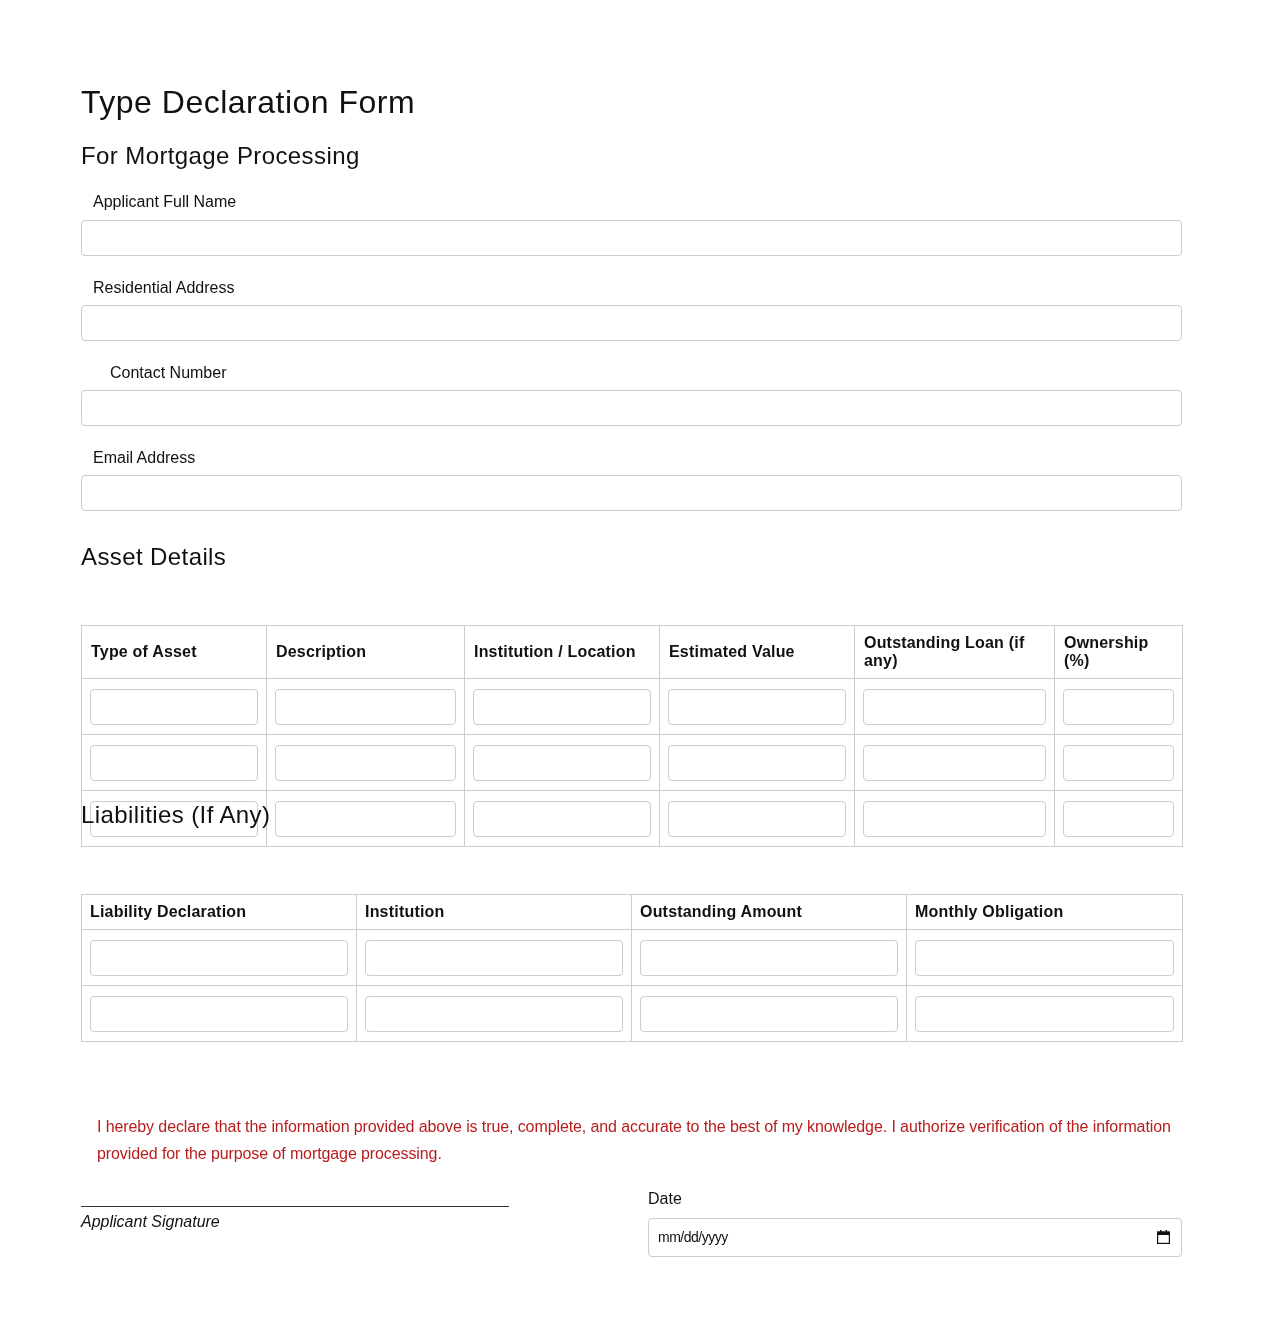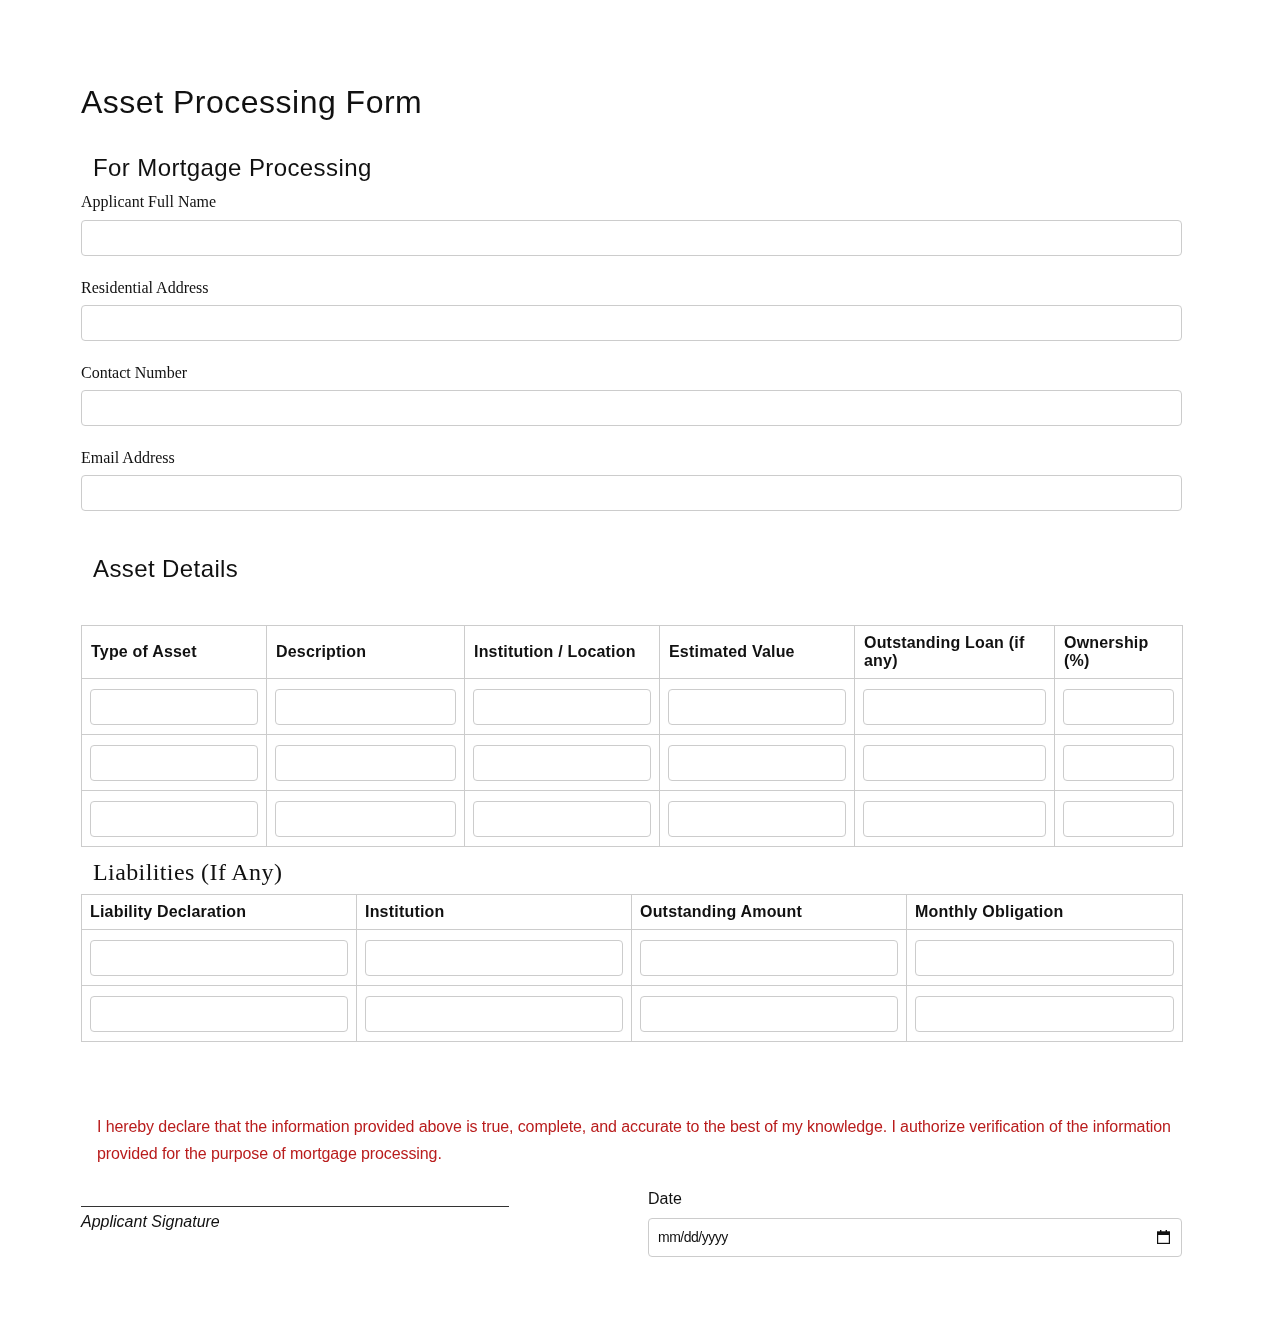--- a/index.html
+++ b/index.html
@@ -1,20 +1,20 @@
 <!DOCTYPE html>
 <html><head>
 <meta charset="utf-8">
 <style>
   html, body { margin: 0; padding: 0; background: #ffffff; }
   body { width: 1263px; height: 1341px; position: relative; font-family: "Liberation Sans", sans-serif; color: #111; }
   .wrap { position: absolute; left: 81px; top: 0; width: 1101px; }
   h1 { position: absolute; top: 82px; left: 0; margin: 0; font-size: 32px; font-weight: normal; letter-spacing: 0.5px; line-height: 40px; }
-  h2 { margin: 12px; font-size: 24px; font-weight: normal; letter-spacing: 0.4px; line-height: 30px; position: absolute; left: 0; }
-  .lbl { position: absolute; left: 0; font-size: 16px; line-height: 20px; font-family: Liberation Serif, serif; }
+  h2 { margin: 0; font-size: 24px; font-weight: normal; letter-spacing: 0.4px; line-height: 30px; position: absolute; left: 0; }
+  .lbl { position: absolute; left: 12px; font-size: 16px; line-height: 20px; }
   .field { position: absolute; left: 0; width: 1101px; height: 36px; box-sizing: border-box; border: 1px solid #cccccc; border-radius: 4px; background: #fff; padding: 6px 10px; font-size: 15px; font-family: "Liberation Sans", sans-serif; }
   table { position: absolute; left: 0; width: 1101px; border-collapse: collapse; table-layout: fixed; }
   th, td { border: 1px solid #cccccc; text-align: left; vertical-align: middle; }
   th { font-weight: bold; font-size: 16px; line-height: 18px; letter-spacing: 0.2px; }
   .asset th { padding: 0 8px 0 9px; height: 52px; }
   .asset td { height: 55px; padding: 0 8px; }
   .liab th { padding: 0 8px; height: 34px; }
   .liab td { height: 55px; padding: 0 8px; }
   .cell-input { display: block; width: 100%; height: 36px; box-sizing: border-box; border: 1px solid #cccccc; border-radius: 4px; background: #fff; font-family: "Liberation Sans", sans-serif; font-size: 15px; padding: 4px 8px; }
   .decl { position: absolute; left: 0; top: 1097px; width: 1101px; margin: 16px; font-size: 16px; line-height: 27px; letter-spacing: -0.1px; color: #b91c1c; }
@@ -22,30 +22,30 @@
   .siglbl { position: absolute; left: 0; top: 1213px; font-size: 16px; font-style: italic; }
   .datelbl { position: absolute; left: 567px; top: 1190px; font-size: 16px; }
   .datebox { position: absolute; left: 567px; top: 1218px; width: 534px; height: 39px; box-sizing: border-box; border: 1px solid #cccccc; border-radius: 4px; background: #fff; }
   .datebox .ph { position: absolute; left: 9px; top: 10px; font-family: Liberation Sans, sans-serif; font-size: 14px; color: #111; letter-spacing: -0.5px; }
   .datebox .cal { position: absolute; right: 11px; top: 11px; width: 13px; height: 14px; }
 </style>
 </head>
 <body>
 
 <div class="wrap">
-  <h1>Asset Processing Form</h1>
+  <h1>Type Declaration Form</h1>
   <h2 style="top:141px;">For Mortgage Processing</h2>
 
   <div class="lbl" style="top:192px;">Applicant Full Name</div>
   <input class="field" style="top: 220px;" type="text" value="">
 
   <div class="lbl" style="top:278px;">Residential Address</div>
   <input class="field" style="top: 305px;" type="text" value="">
 
-  <div class="lbl" style="top:363px;">Contact Number</div>
+  <div class="lbl" style="top:363px;margin-left:17px;">Contact Number</div>
   <input class="field" style="top: 390px;" type="text" value="">
 
   <div class="lbl" style="top:448px;">Email Address</div>
   <input class="field" style="top: 475px;" type="text" value="">
 
   <h2 style="top:542px;">Asset Details</h2>
 
   <table class="asset" style="top:591px;margin-top:34px;">
     <colgroup>
       <col style="width:185px">
@@ -122,21 +122,21 @@
         <td>
             <input class="cell-input" type="text" value="" style="">
           </td>
         <td>
             <input class="cell-input" type="text" value="" style="">
           </td>
       </tr>
     </tbody>
   </table>
 
-  <h2 style="top:845px;font-family:Liberation Serif, serif;">Liabilities (If Any)</h2>
+  <h2 style="top:800px;">Liabilities (If Any)</h2>
 
   <table class="liab" style="top:894px;">
     <colgroup>
       <col style="width:275px">
         <col style="width:275px">
         <col style="width:275px">
         <col style="width:276px">
     </colgroup>
     <thead>
       <tr>

